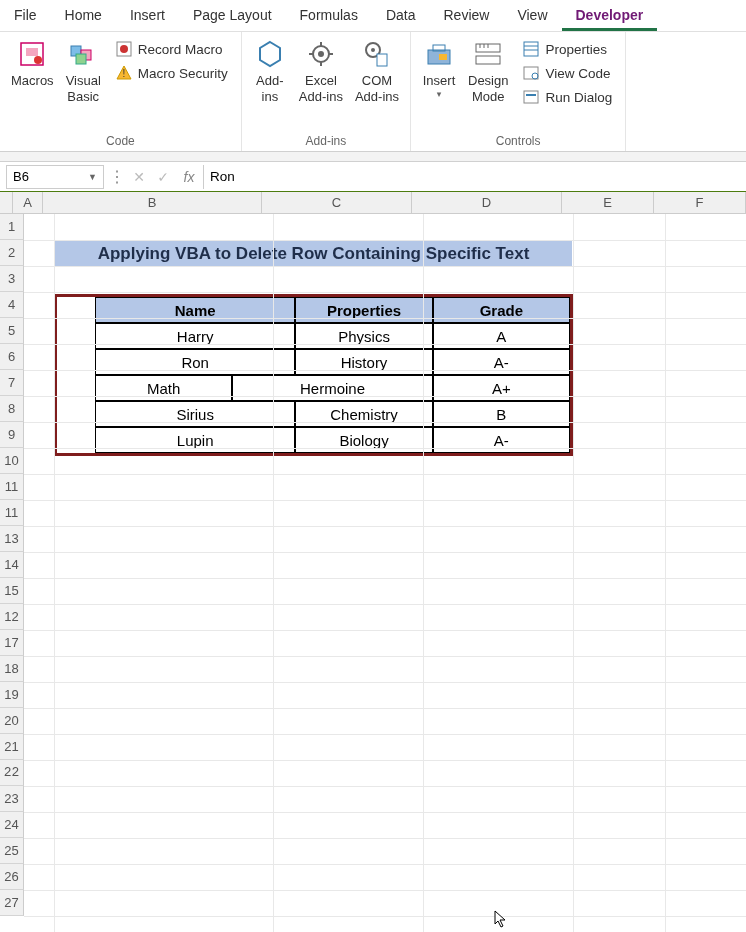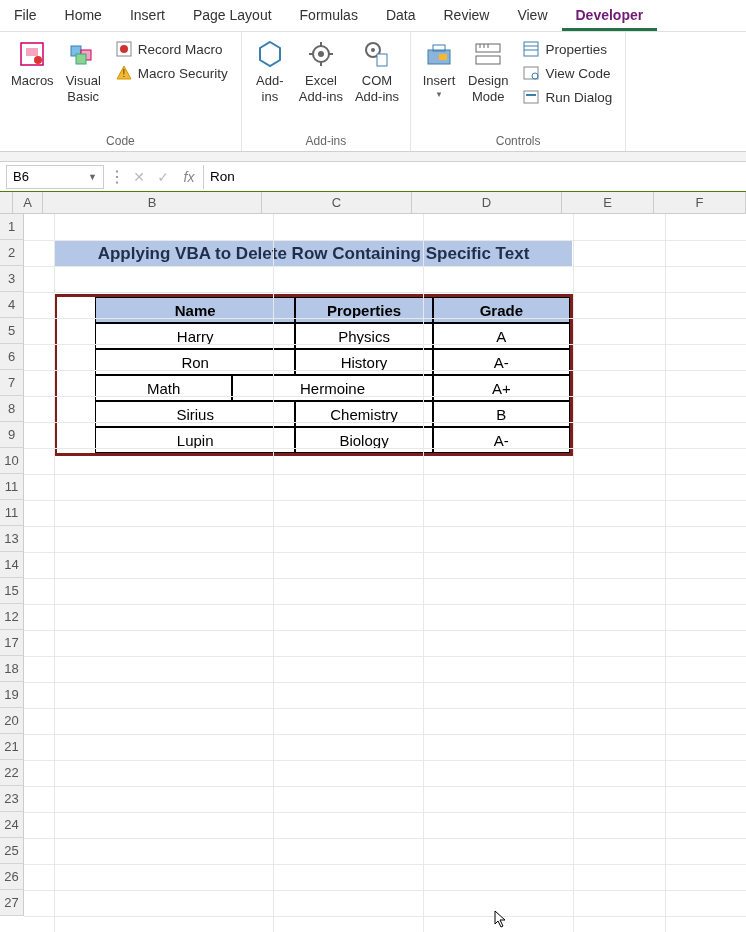--- a/index.html
+++ b/index.html
@@ -248,21 +248,21 @@
         <div class="row-h" style="height: 26px; line-height: 26px;">11</div>
         <div class="row-h" style="height: 26px; line-height: 26px;">13</div>
         <div class="row-h" style="height: 26px; line-height: 26px;">14</div>
         <div class="row-h" style="height: 26px; line-height: 26px;">15</div>
         <div class="row-h" style="height: 26px; line-height: 26px;">12</div>
         <div class="row-h" style="height: 26px; line-height: 26px;">17</div>
         <div class="row-h" style="height: 26px; line-height: 26px;">18</div>
         <div class="row-h" style="height: 26px; line-height: 26px;">19</div>
         <div class="row-h" style="height: 26px; line-height: 26px;">20</div>
         <div class="row-h" style="height: 26px; line-height: 26px;">21</div>
-        <div class="row-h" style="height: 26px; line-height: 26px;">22</div>
+        <div class="row-h" style="height: 26px; line-height: 26px; font-family: Liberation Mono, monospace;">22</div>
         <div class="row-h" style="height: 26px; line-height: 26px;">23</div>
         <div class="row-h" style="height: 26px; line-height: 26px;">24</div>
         <div class="row-h" style="height: 26px; line-height: 26px;">25</div>
         <div class="row-h" style="height: 26px; line-height: 26px;">26</div>
         <div class="row-h" style="height: 26px; line-height: 26px;">27</div>
       </div>
     <div class="sheet-cells" id="cells-area" style="height:720px">
 
       <div class="title-cell" style="left:30px;top:26px;width:519px;height:28px">Applying VBA to Delete Row Containing Specific Text</div>
 

